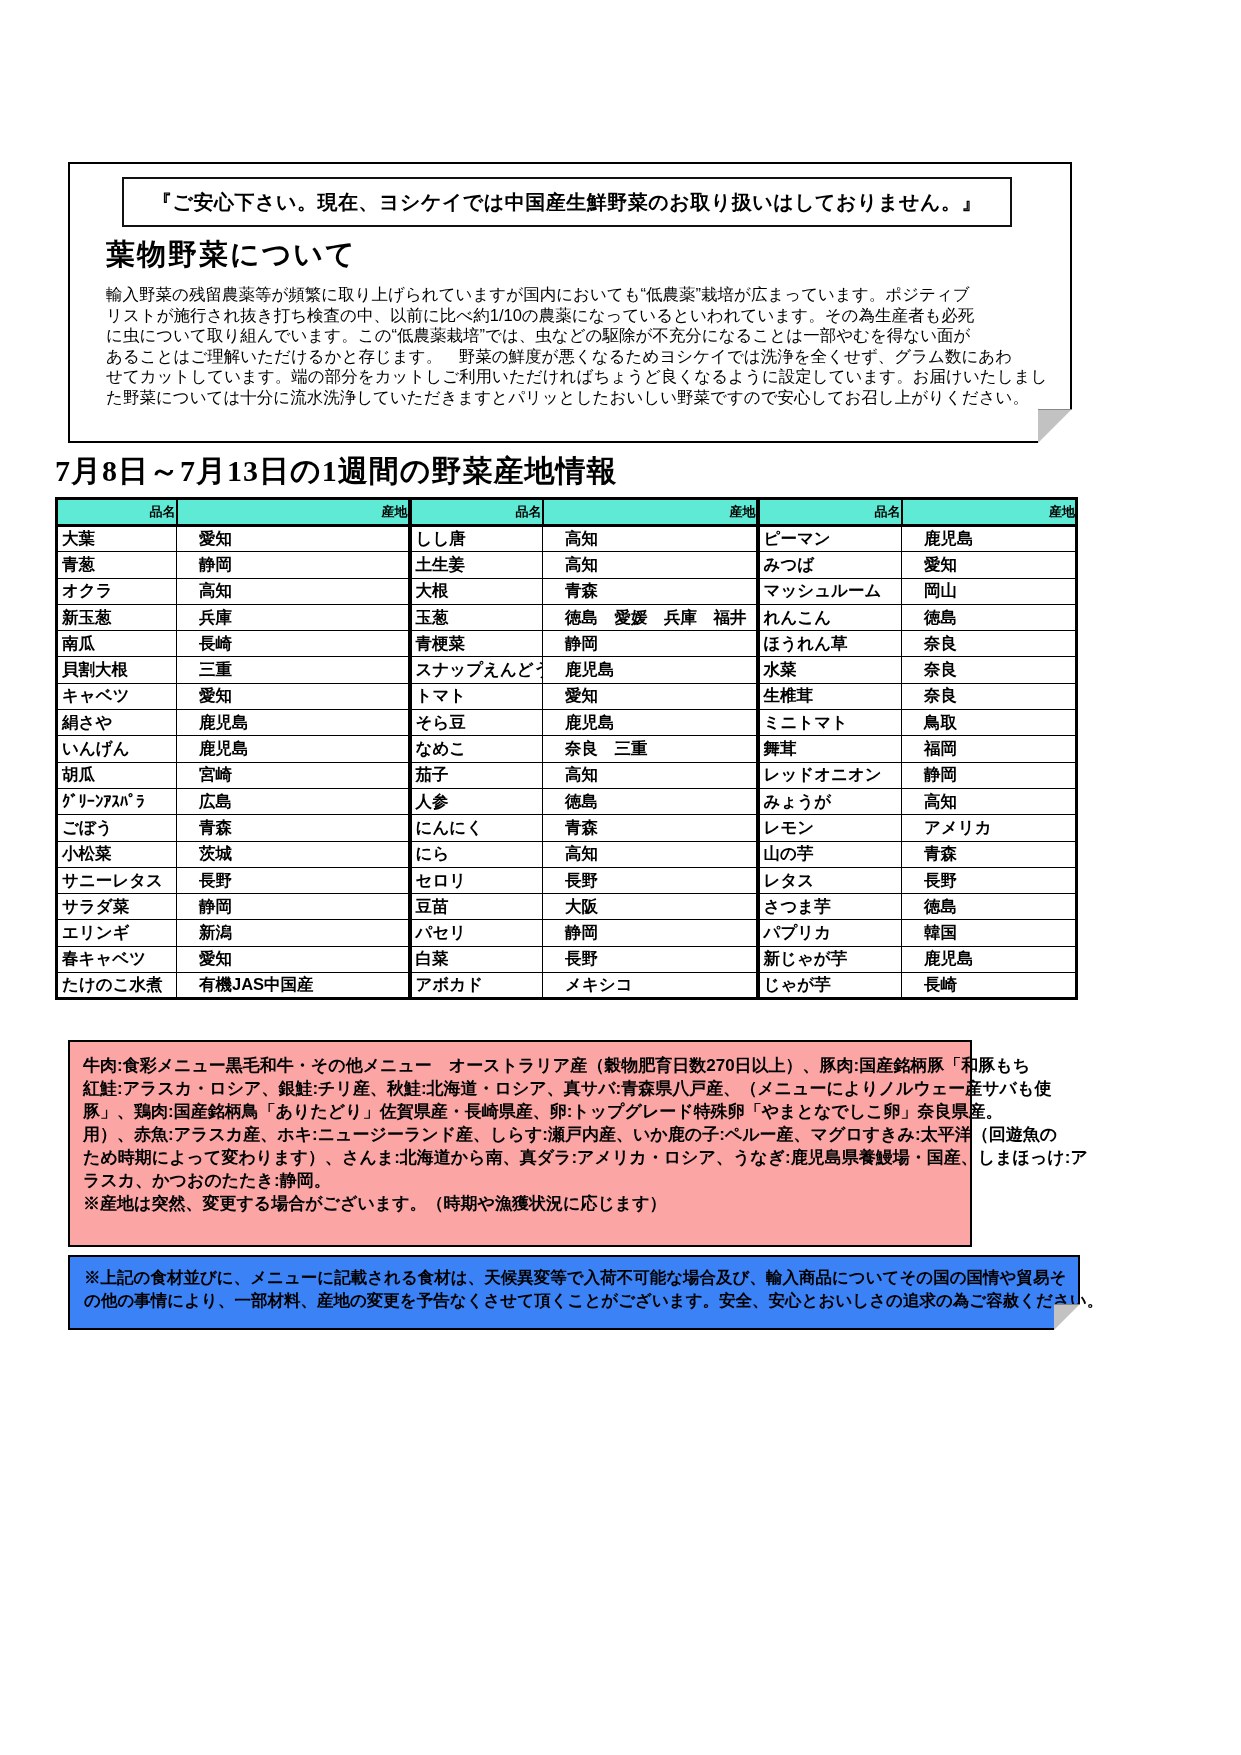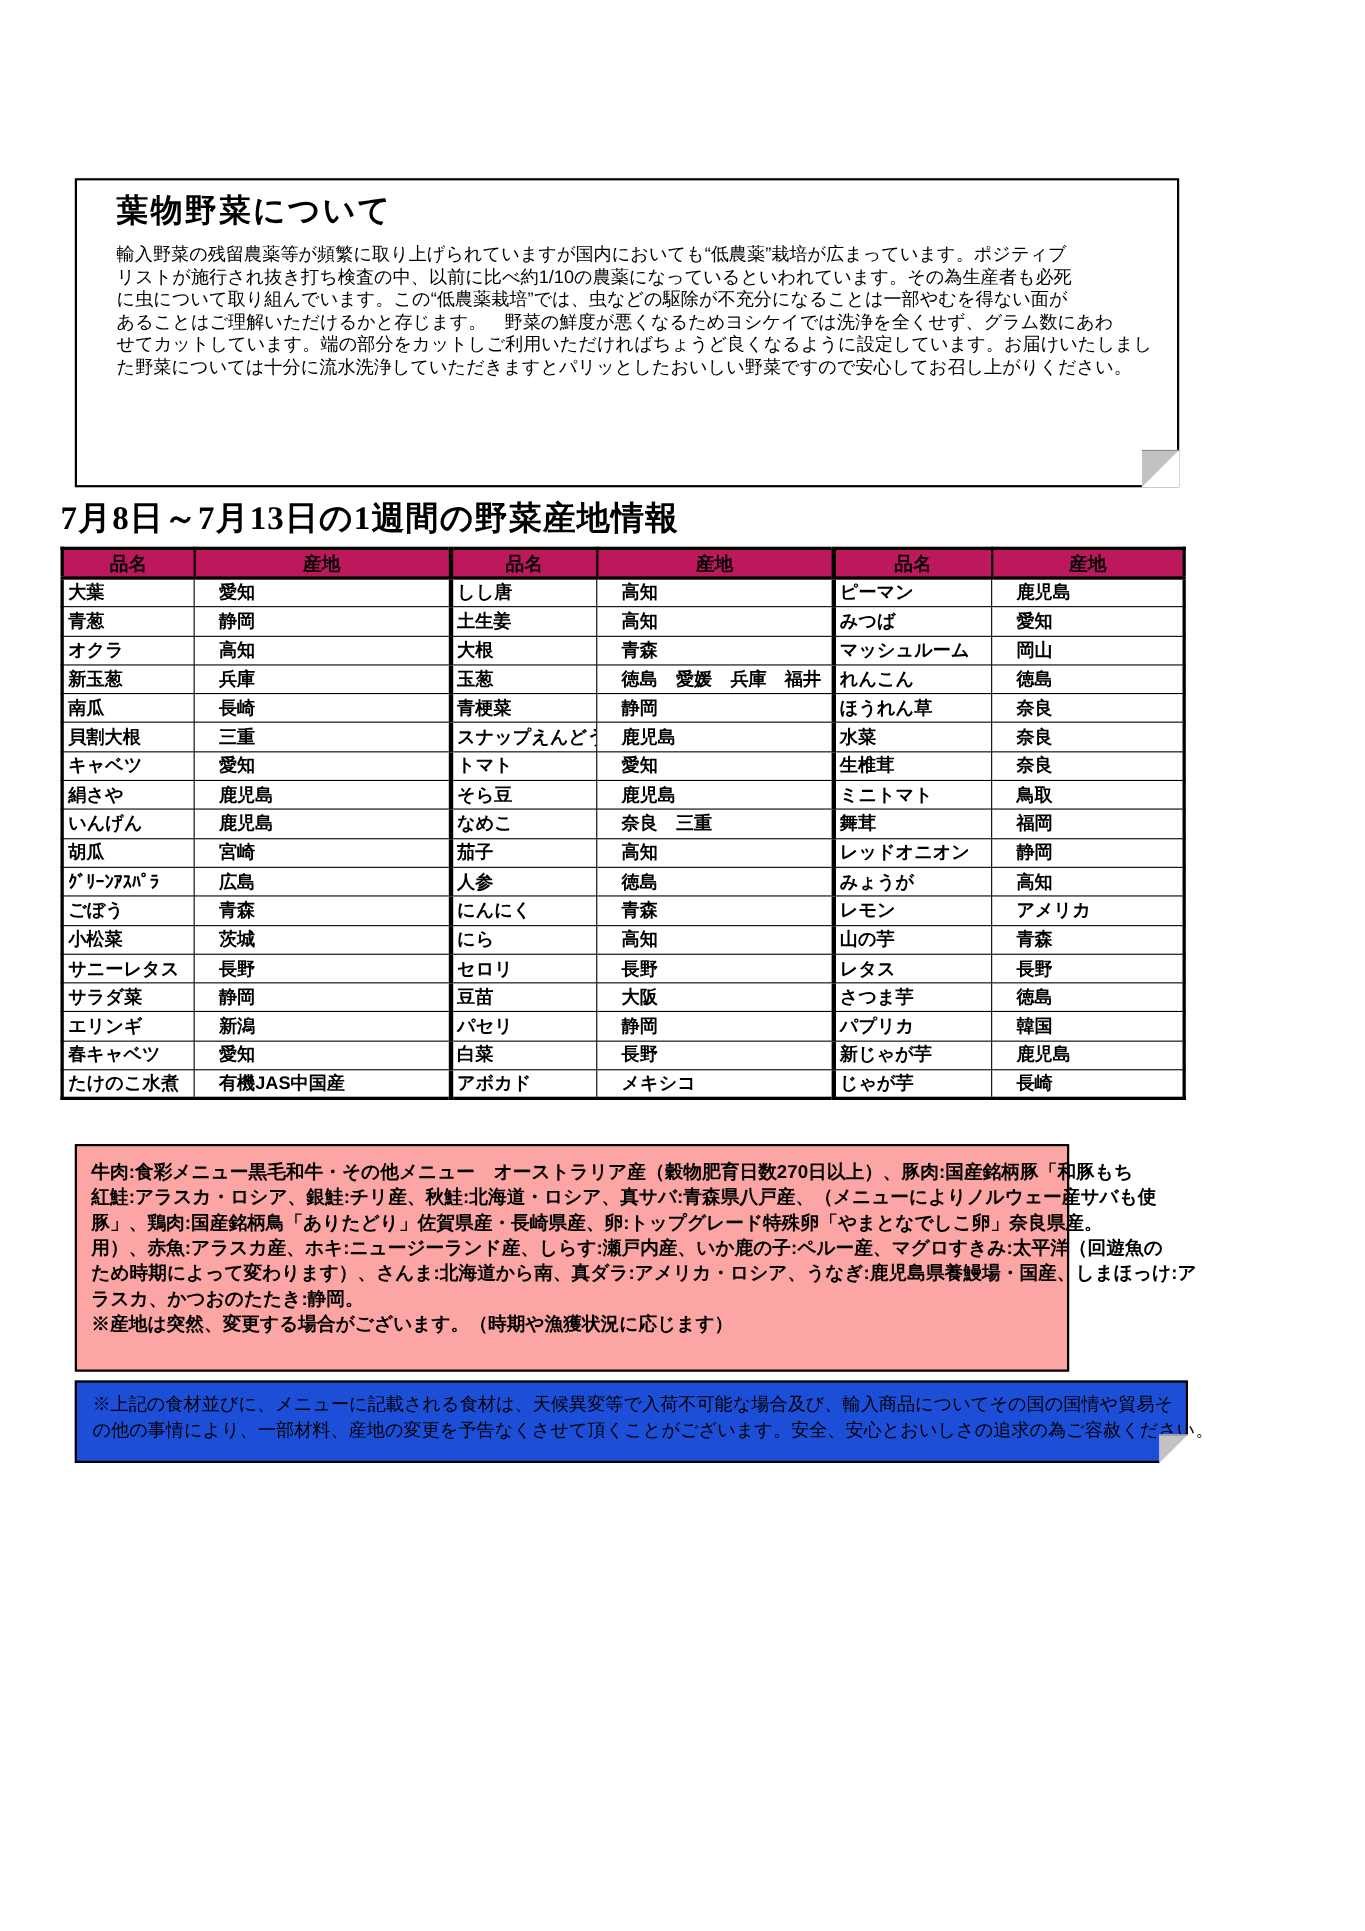--- a/index.html
+++ b/index.html
@@ -50,22 +50,22 @@
 
   
   .origin-table {
     position:absolute; left:55px; top:497px; width:1020px;
     border-collapse:collapse; table-layout:fixed;
     font-size:16.5px; font-weight:600;
     border:3px solid #000;
   }
   .origin-table th {
     border:2px solid #000; border-bottom:3px solid #000;
-    height:27px; font-size:17px; font-weight:700; text-align:center;
-    background:#be185d;
+    height:27px; font-size:13px; font-weight:700; text-align:right;
+    background:#5eead4;
   }
   .origin-table td {
     border:1px solid #000;
     height:26.3px; padding:0 3px;
     white-space:nowrap; overflow:hidden;
     background:#fff;
   }
   .origin-table .g-start { border-left:4px solid #000 !important; }
   .origin-table td.cell-name { padding-left:4px; }
   .origin-table td.cell-origin { padding-left:22px; }
@@ -75,32 +75,35 @@
     position:absolute; left:68px; top:1040px; width:904px; height:207px;
     border:2px solid #000; background:#fca5a5;
     padding:12px 10px 0 13px;
     font-size:17px; line-height:23px; font-weight:600;
   }
   .meat-box .mline { white-space:nowrap; }
 
   
   .footer-box {
     position:absolute; left:68px; top:1255px; width:1012px; height:75px;
-    border:2px solid #000; background:#1d4ed8;
+    border:2px solid #000; background:#3b82f6;
     padding:9px 10px 0 14px;
-    font-size:16.5px; line-height:23px; font-weight:400;
+    font-size:16.5px; line-height:23px; font-weight:700;
   }
   .footer-box .fline { white-space:nowrap; }
 </style>
 </head>
 <body>
 
 <div class="page">
 
   <div class="intro-box">
+    <div class="headline-box">
+      <span class="headline-text">『ご安心下さい。現在、ヨシケイでは中国産生鮮野菜のお取り扱いはしておりません。』</span>
+    </div>
     <div class="section-title">葉物野菜について</div>
     <div class="notice-body">
       <div class="bline">輸入野菜の残留農薬等が頻繁に取り上げられていますが国内においても“低農薬”栽培が広まっています。ポジティブ</div>
       <div class="bline">リストが施行され抜き打ち検査の中、以前に比べ約1/10の農薬になっているといわれています。その為生産者も必死</div>
       <div class="bline">に虫について取り組んでいます。この“低農薬栽培”では、虫などの駆除が不充分になることは一部やむを得ない面が</div>
       <div class="bline">あることはご理解いただけるかと存じます。　野菜の鮮度が悪くなるためヨシケイでは洗浄を全くせず、グラム数にあわ</div>
       <div class="bline">せてカットしています。端の部分をカットしご利用いただければちょうど良くなるように設定しています。お届けいたしまし</div>
       <div class="bline">た野菜については十分に流水洗浄していただきますとパリッとしたおいしい野菜ですので安心してお召し上がりください。</div>
     </div>
     <div class="dogear"></div>

